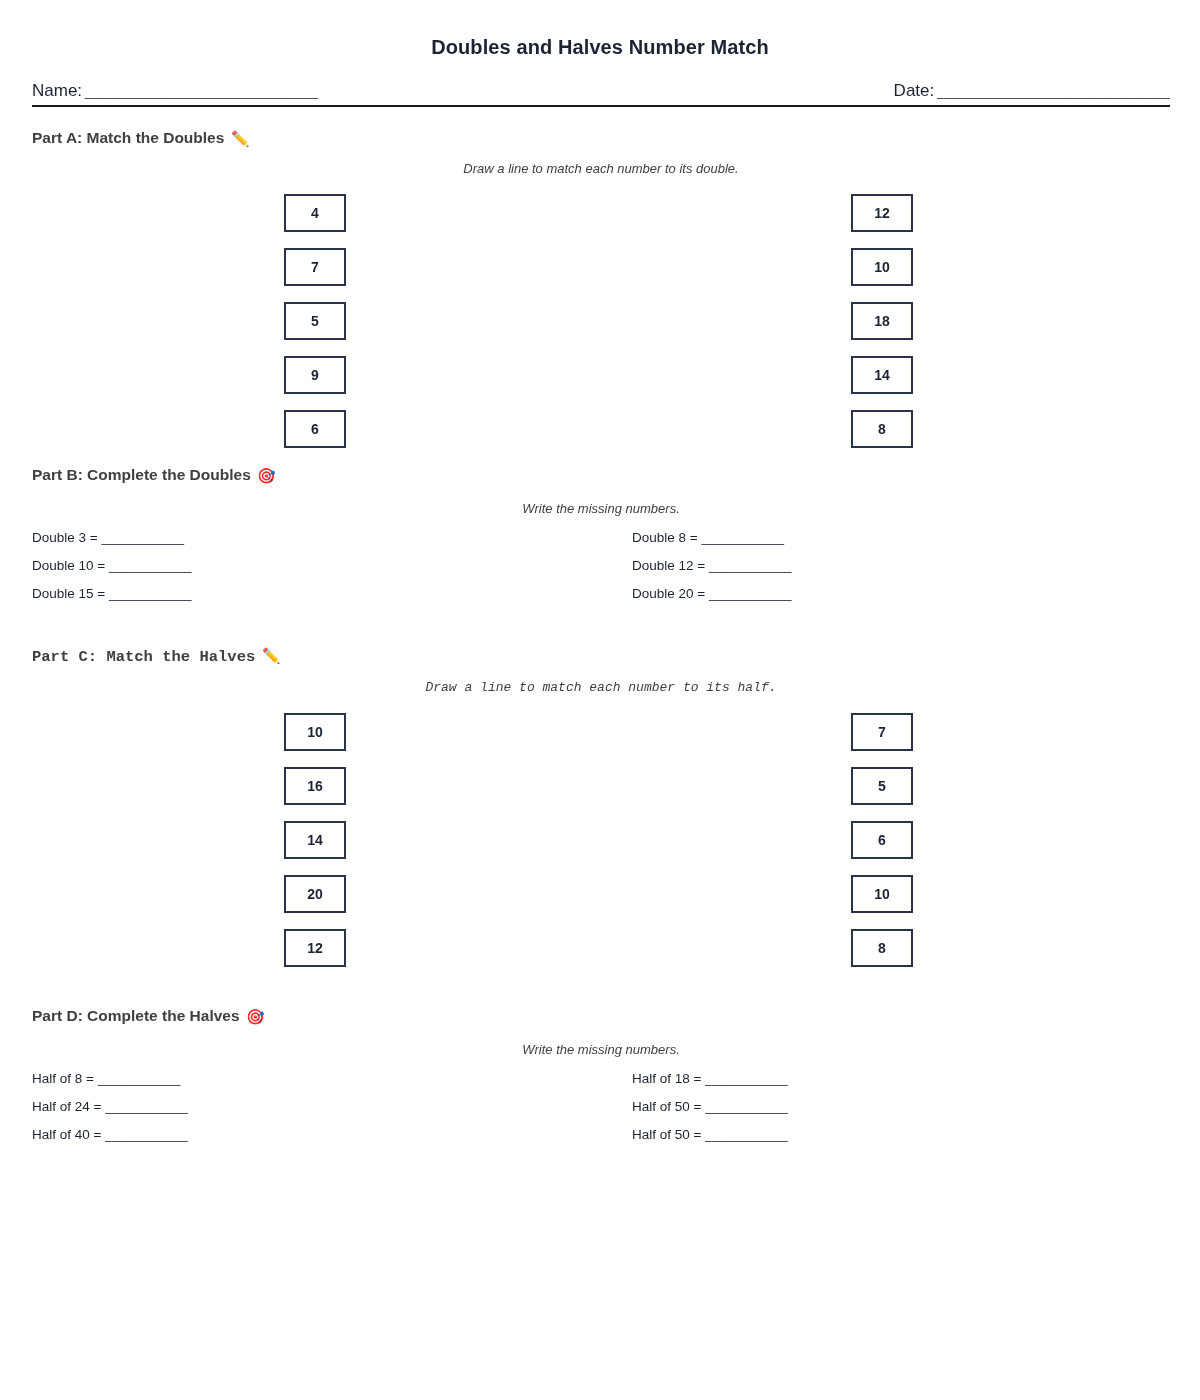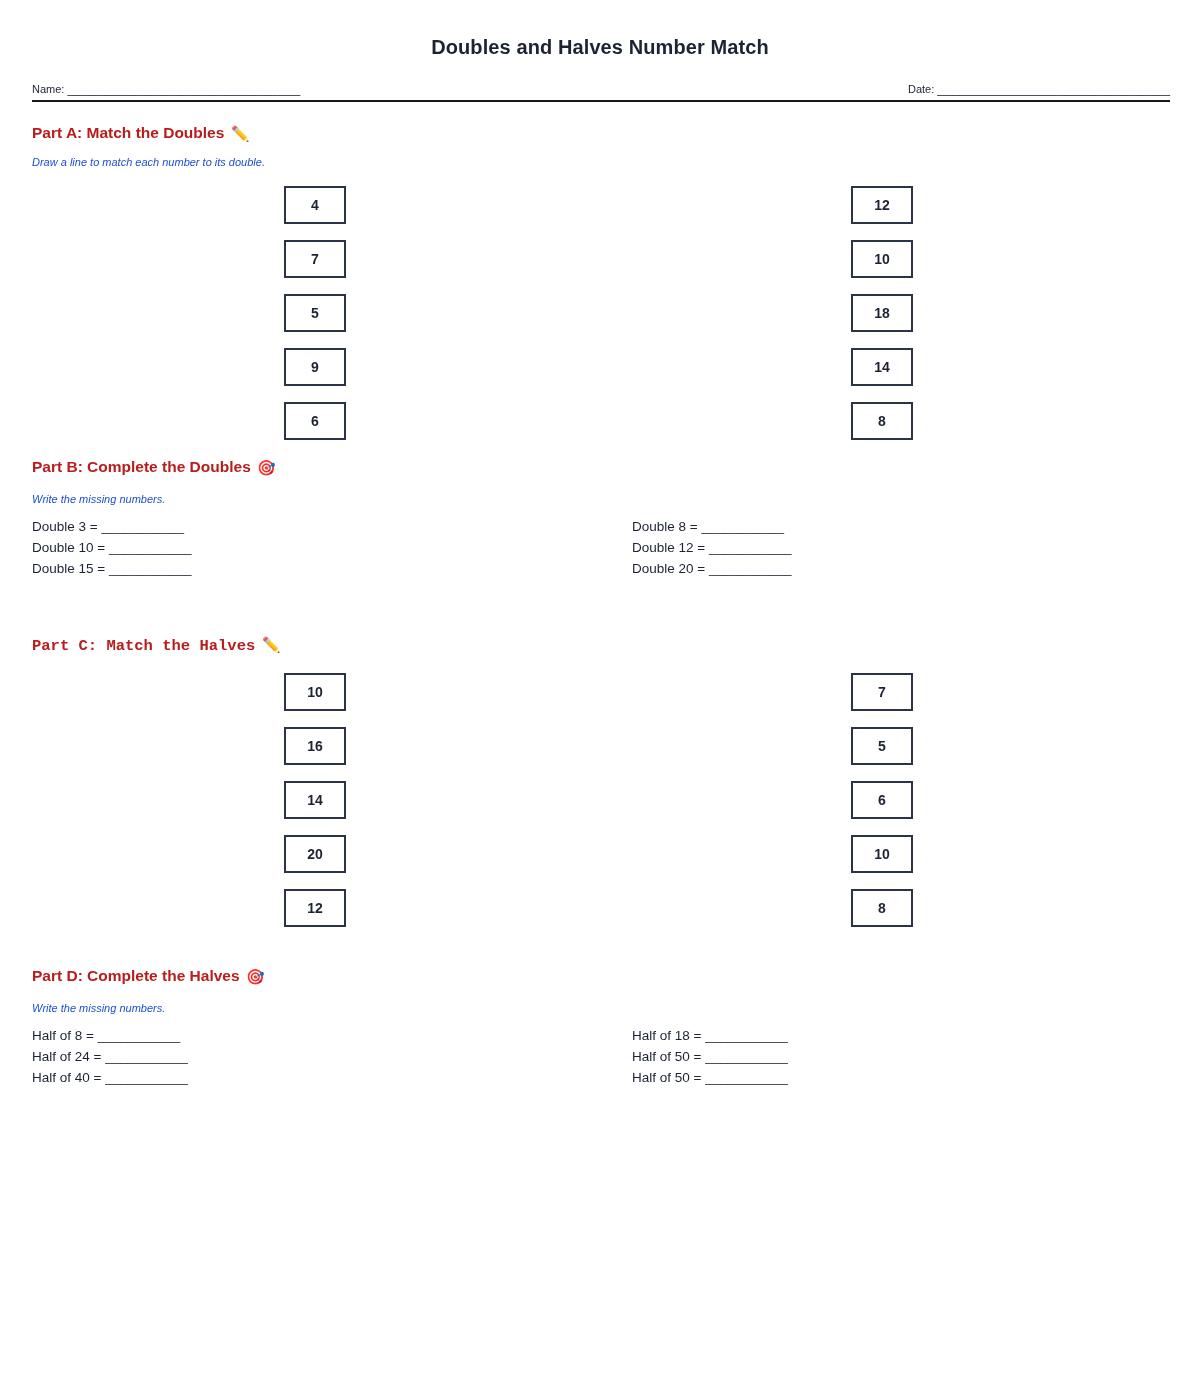--- a/index.html
+++ b/index.html
@@ -42,55 +42,56 @@
     margin: 22px 30px 0 32px;
     font-size: 13.5px;
     color: #1c2333;
   }
   .namedate-field {
     display: flex;
     align-items: baseline;
     white-space: nowrap;
   }
   .namedate-label {
-    font-size: 11px;
+    font-size: 17px;
   }
   .namedate-blank {
     font-size: 13.5px;
     letter-spacing: 0px;
     margin-left: 3px;
   }
   .header-rule {
     margin: 4px 30px 0 32px;
     height: 2.4px;
     background: #14181f;
   }
 
   
   .section {
     margin: 0 30px 0 32px;
   }
   .section-heading {
     font-size: 15.5px;
     font-weight: bold;
-    color: #b91c1c;
+    color: #404040;
     display: flex;
     align-items: center;
     gap: 7px;
     margin: 0;
   }
   .section-emoji {
     font-size: 15px;
     line-height: 1;
   }
   .section-instruction {
-    font-size: 11px;
+    font-size: 13px;
     font-style: italic;
-    color: #1d4ed8;
-    margin: 0;
+    color: #404040;
+    margin: 0;
+    text-align: center;
   }
 
   
   .match-area {
     position: relative;
     width: 100%;
   }
   .match-col {
     position: absolute;
     top: 0;
@@ -118,21 +119,21 @@
   
   .fill-area {
     position: relative;
     width: 100%;
   }
   .fill-col {
     position: absolute;
     top: 0;
     display: flex;
     flex-direction: column;
-    gap: 6px;
+    gap: 13px;
   }
   .fill-col.left  { left: 0px; }
   .fill-col.right { left: 600px; }
   .fill-row {
     font-size: 13.5px;
     color: #1c2333;
     white-space: nowrap;
   }
 </style>
 </head>
@@ -199,20 +200,21 @@
       <div class="fill-row">Double 12 = ___________</div>
       <div class="fill-row">Double 20 = ___________</div>
     </div>
   </div>
 
   <div class="section" style="margin-top:22px;font-family:Liberation Mono, monospace;">
     <div class="section-heading">
       <span>Part C: Match the Halves</span>
       <span class="section-emoji">✏️</span>
     </div>
+    <p class="section-instruction" style="margin-top:14px;">Draw a line to match each number to its half.</p>
   </div>
 
   <div class="section match-area" style="height:272px; margin-top:18px;">
     <div class="match-col left">
       <div class="num-box">10</div>
       <div class="num-box">16</div>
       <div class="num-box">14</div>
       <div class="num-box">20</div>
       <div class="num-box">12</div>
     </div>

